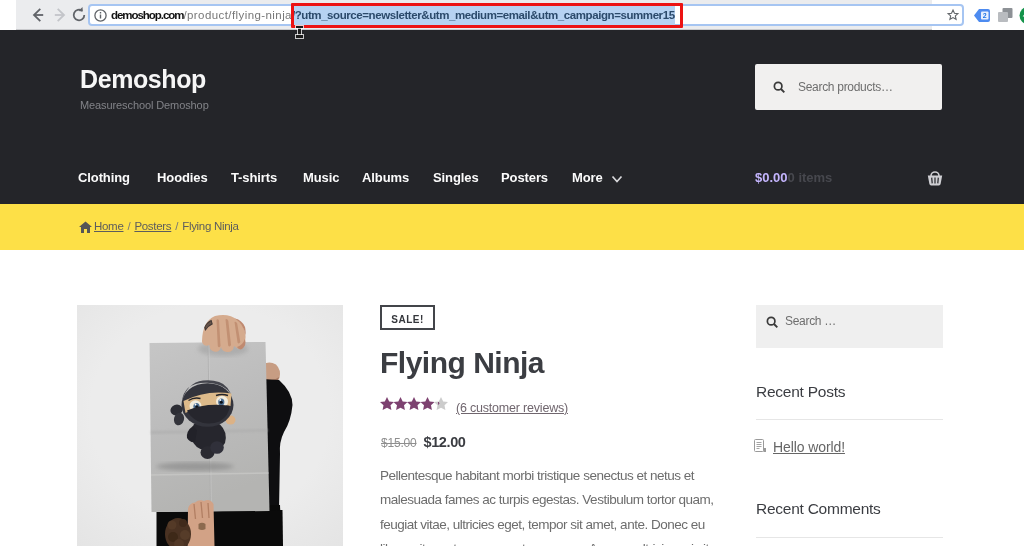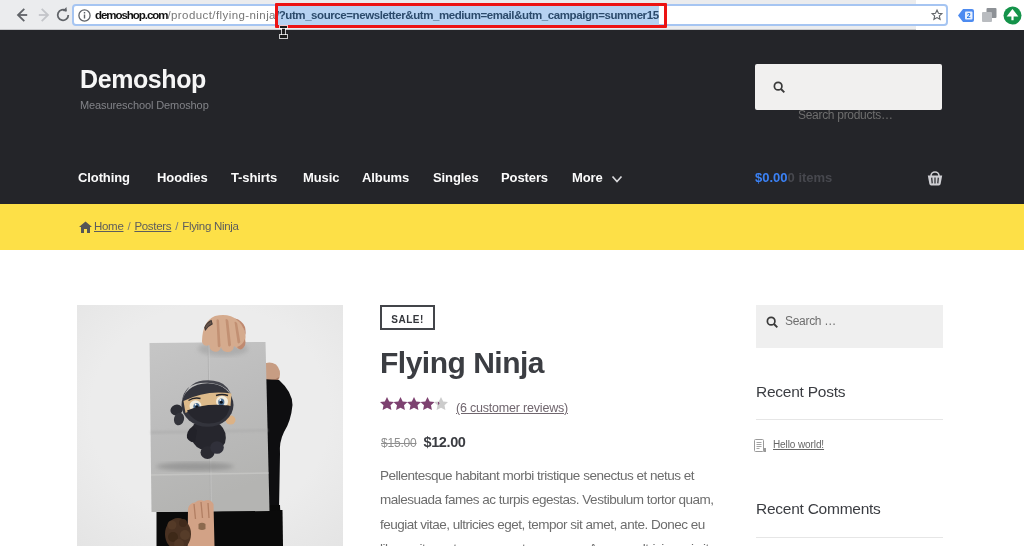--- a/index.html
+++ b/index.html
@@ -1,21 +1,21 @@
 <!DOCTYPE html>
 <html><head>
 <meta charset="utf-8">
 <style>
   * { margin:0; padding:0; box-sizing:border-box; }
   html,body { width:1024px; height:546px; overflow:hidden; }
   body { font-family:"Liberation Sans", sans-serif; position:relative; background:#fff; }
   .abs { position:absolute; }
 
   
-  #chrome { position:absolute; left:0; top:0; width:916px; height:30px;
+  #chrome { position:absolute; left:16px; top:0; width:916px; height:30px;
     background:#ebecee; border-bottom:1px solid #c8c9cc; }
   #chrome svg { display:block; }
   .navbtn { position:absolute; top:5px; }
   #addrbar { position:absolute; left:72px; top:4px; width:876px; height:22px;
     background:#fff; border:2px solid #a6c5f2; border-radius:4px; }
   #urltext { position:absolute; left:95px; top:8.5px; font-size:11.5px; color:#1d1d1d;
     white-space:nowrap; letter-spacing:-0.15px;}
   #urltext .path { color:#777; }
   #urltext .sel { background:#b6d2f2; color:#2b4a6b; font-weight:bold; letter-spacing:-0.42px; padding:3.5px 0 4.5px; }
   #redbox { position:absolute; left:275px; top:3px; width:392px; height:25px;
@@ -25,25 +25,25 @@
   #caret:before { content:""; position:absolute; left:-2.5px; top:-1.5px; width:7.5px; height:2.5px; background:#1c1c1c;
     box-shadow:0 0 0 1px rgba(255,255,255,0.75);}
   #caret:after { content:""; position:absolute; left:-2.5px; bottom:-1.5px; width:7.5px; height:2.5px; background:#1c1c1c;
     box-shadow:0 0 0 1px rgba(255,255,255,0.75);}
 
   
   #darkhead { position:absolute; left:0; top:30px; width:1024px; height:180px; background:#242529; }
   #sitetitle { position:absolute; left:80px; top:35px; font-size:25px; font-weight:bold; color:#f6f6f6; letter-spacing:-0.4px;}
   #sitesub { position:absolute; left:80px; top:69px; font-size:11px; color:#828388; letter-spacing:-0.1px; }
   #hsearch { position:absolute; left:755px; top:34px; width:187px; height:46px; background:#f1f0ef; border-radius:2px; }
-  #hsearch .ph { position:absolute; left:43px; top:16px; font-size:12px; color:#6e6e6e; letter-spacing:-0.3px;margin-top:28px; }
+  #hsearch .ph { position:absolute; left:43px; top:16px; font-size:12px; color:#6e6e6e; letter-spacing:-0.3px; }
   #nav { position:absolute; left:0; top:140px; font-size:13px; font-weight:bold; color:#fbfbfb; height:16px; width:1024px; letter-spacing:-0.1px;}
   #nav span.item { position:absolute; top:0; }
   #cartinfo { position:absolute; left:755px; top:140px; font-size:13px; }
-  #cartinfo b { color:#3b82f6; }
+  #cartinfo b { color:#c4b5fd; }
   #cartinfo .items { color:#47484e; font-weight:bold; }
   #basket { position:absolute; left:927px; top:140px; }
 
   
   #crumbbar { position:absolute; left:0; top:204px; width:1024px; height:46px; background:#fde047; }
   #crumb { position:absolute; left:94px; top:16px; font-size:11.5px; color:#5d5d5d; letter-spacing:-0.3px; }
   #crumb a { color:#5d5d5d; text-decoration:underline; }
   #crumb .sep { color:#777; margin:0 4px; }
 
   
@@ -57,21 +57,21 @@
   #price { position:absolute; left:381px; top:178px; font-size:12px; letter-spacing:-0.2px;}
   #price .old { color:#8e8e8e; text-decoration:line-through; }
   #price .new { color:#3b3d42; font-weight:bold; font-size:14.5px; margin-left:7px; letter-spacing:-0.4px; }
   #desc { position:absolute; left:380px; top:208px; font-size:13.5px; color:#6d6d6d; line-height:24.3px; white-space:nowrap; letter-spacing:-0.5px; }
 
   
   #ssearch { position:absolute; left:756px; top:49px; width:187px; height:43px; background:#efefef; }
   #ssearch .ph { position:absolute; left:29px; top:9px; font-size:12px; color:#6e6e6e; letter-spacing:-0.3px; }
   .widgettitle { position:absolute; font-size:15.5px; font-weight:normal; color:#3b3d42; letter-spacing:-0.25px; }
   .sidediv { position:absolute; left:756px; width:187px; height:1px; background:#e6e6e6; }
-  #helloworld { position:absolute; left:773px; top:183px; font-size:10px; color:#666; text-decoration:underline; letter-spacing:-0.1px;}
+  #helloworld { position:absolute; left:773px; top:183px; font-size:14px; color:#666; text-decoration:underline; letter-spacing:-0.1px;}
 </style>
 </head>
 <body>
 
 <div id="chrome">
   <svg class="navbtn" style="left:12px" width="20" height="20" viewBox="0 0 20 20">
     <path d="M12.3 3.8 L6 10 L12.3 16.2" fill="none" stroke="#606368" stroke-width="1.8"></path>
     <path d="M6.4 10 H15.2" stroke="#606368" stroke-width="1.8"></path>
   </svg>
   <svg class="navbtn" style="left:34px" width="20" height="20" viewBox="0 0 20 20">

